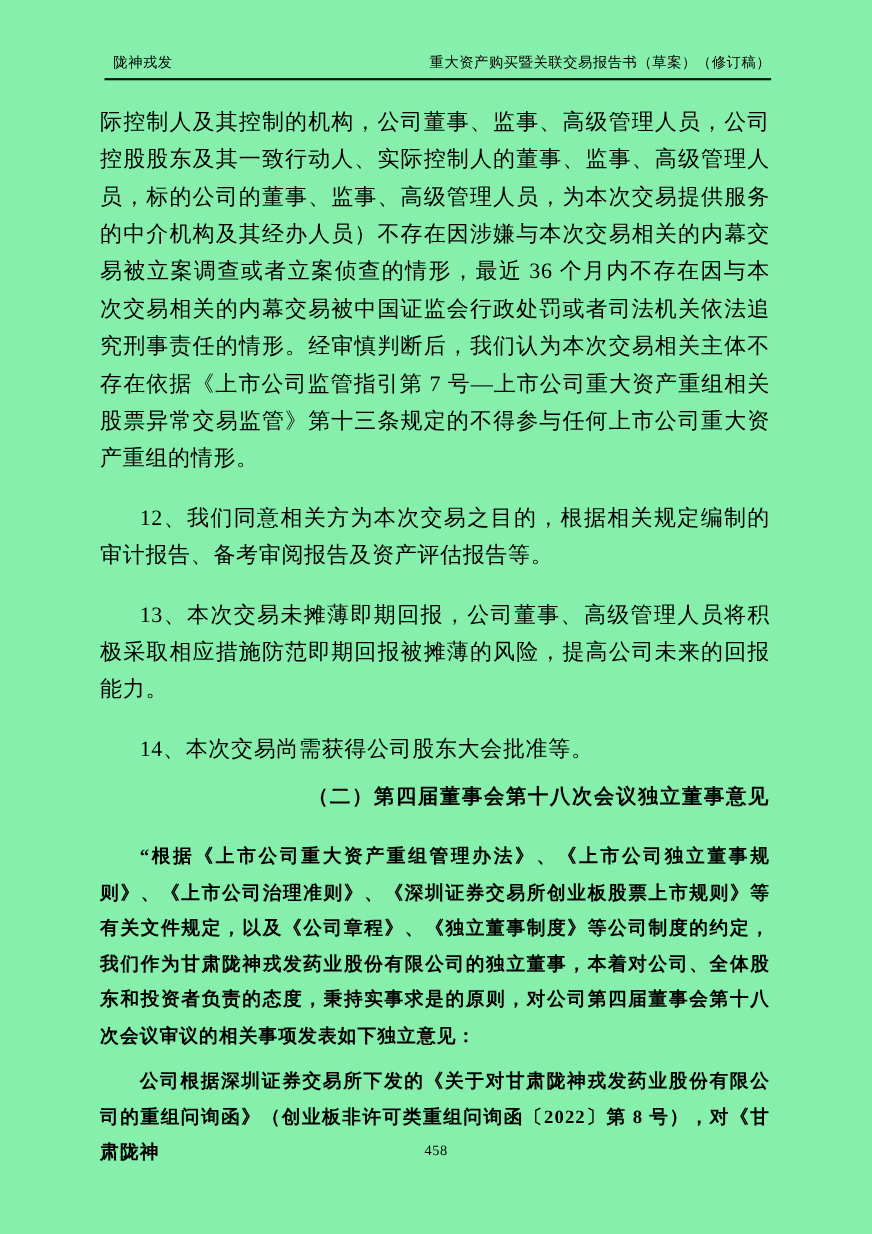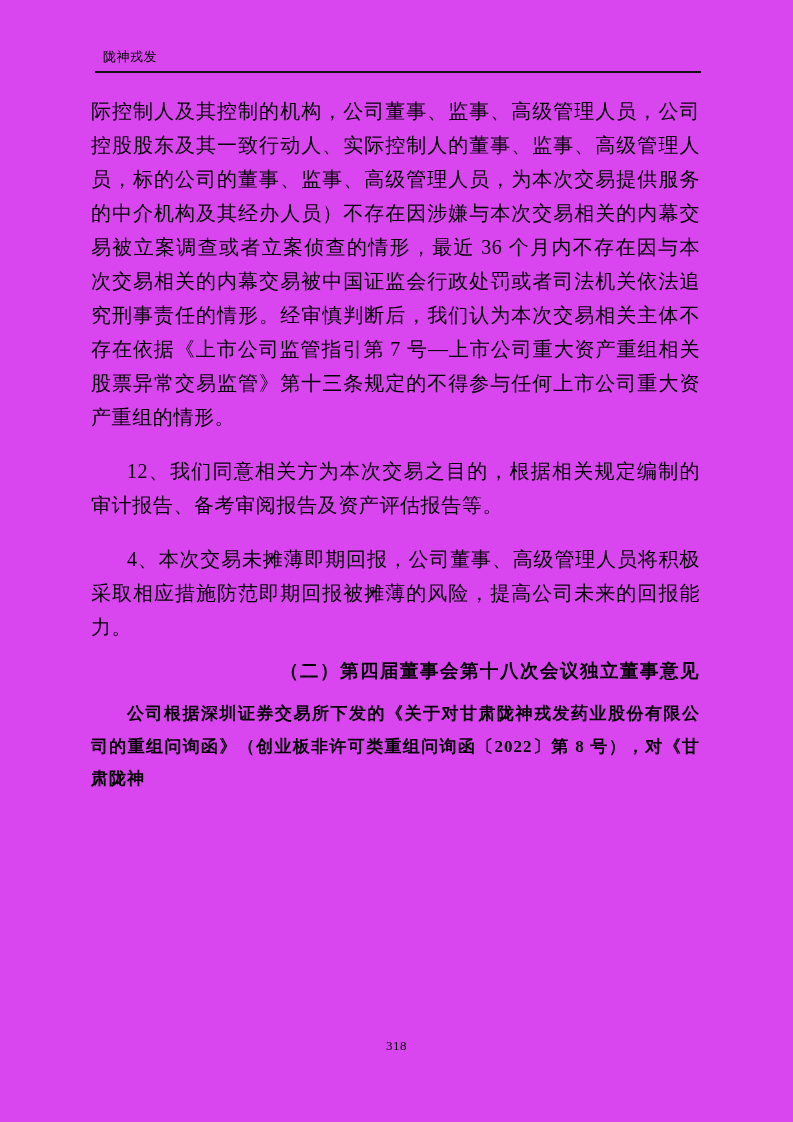--- a/index.html
+++ b/index.html
@@ -2,21 +2,21 @@
 <html><head>
 <meta charset="utf-8">
 <style>
   * { box-sizing: border-box; }
   html, body { margin: 0; padding: 0; background: #ffffff; }
   .page {
     position: relative;
     width: 793px;
     height: 1122px;
     margin: 0 auto;
-    background: #d946ef;
+    background: #86efac;
     color: #000000;
     font-family: "Liberation Serif", "DejaVu Serif", serif;
     overflow: hidden;
   }
   .header {
     position: absolute;
     top: 48px;
     left: 95px;
     right: 92px;
     display: flex;
@@ -70,25 +70,28 @@
     letter-spacing: 0.5px;
   }
 </style>
 </head>
 <body>
 
 <div class="page">
 
   <div class="header">
     <span class="left">陇神戎发</span>
+    <span class="right">重大资产购买暨关联交易报告书（草案）（修订稿）</span>
   </div>
 
   <div class="content">
     <p class="para first">际控制人及其控制的机构，公司董事、监事、高级管理人员，公司控股股东及其一致行动人、实际控制人的董事、监事、高级管理人员，标的公司的董事、监事、高级管理人员，为本次交易提供服务的中介机构及其经办人员）不存在因涉嫌与本次交易相关的内幕交易被立案调查或者立案侦查的情形，最近 36 个月内不存在因与本次交易相关的内幕交易被中国证监会行政处罚或者司法机关依法追究刑事责任的情形。经审慎判断后，我们认为本次交易相关主体不存在依据《上市公司监管指引第 7 号—上市公司重大资产重组相关股票异常交易监管》第十三条规定的不得参与任何上市公司重大资产重组的情形。</p>
     <p class="para indent gap">12、我们同意相关方为本次交易之目的，根据相关规定编制的审计报告、备考审阅报告及资产评估报告等。</p>
-    <p class="para indent gap">4、本次交易未摊薄即期回报，公司董事、高级管理人员将积极采取相应措施防范即期回报被摊薄的风险，提高公司未来的回报能力。</p>
+    <p class="para indent gap">13、本次交易未摊薄即期回报，公司董事、高级管理人员将积极采取相应措施防范即期回报被摊薄的风险，提高公司未来的回报能力。</p>
+    <p class="para indent gap">14、本次交易尚需获得公司股东大会批准等。</p>
     <h2 class="heading">（二）第四届董事会第十八次会议独立董事意见</h2>
+    <p class="para kai indent gap">“根据《上市公司重大资产重组管理办法》、《上市公司独立董事规则》、《上市公司治理准则》、《深圳证券交易所创业板股票上市规则》等有关文件规定，以及《公司章程》、《独立董事制度》等公司制度的约定，我们作为甘肃陇神戎发药业股份有限公司的独立董事，本着对公司、全体股东和投资者负责的态度，秉持实事求是的原则，对公司第四届董事会第十八次会议审议的相关事项发表如下独立意见：</p>
     <p class="para kai indent">公司根据深圳证券交易所下发的《关于对甘肃陇神戎发药业股份有限公司的重组问询函》（创业板非许可类重组问询函〔2022〕第 8 号），对《甘肃陇神</p>
   </div>
 
-  <div class="footer">318</div>
+  <div class="footer">458</div>
 
 </div>
 
 </body></html>

